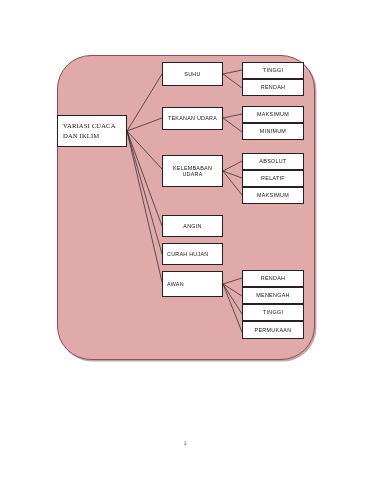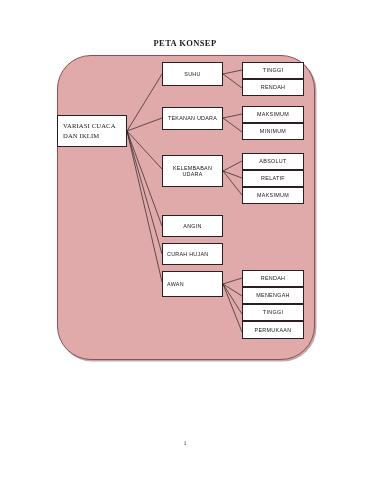--- a/index.html
+++ b/index.html
@@ -119,21 +119,20 @@
     font-family: "Liberation Serif", serif;
     font-size: 6px;
     color: #3a3a3a;
   }
 </style>
 </head>
 <body>
 
 <div id="page">
 
-  <div id="doc-title">PETA KONSEP</div>
 
   <div id="canvas-backdrop"></div>
 
   <svg id="connectors" viewBox="0 0 370 480" width="370" height="480">
 
     <line x1="127" y1="131" x2="162" y2="74"></line>
     <line x1="127" y1="131" x2="162" y2="118"></line>
     <line x1="127" y1="131" x2="162" y2="169"></line>
     <line x1="127" y1="131" x2="162" y2="226"></line>
     <line x1="127" y1="131" x2="162" y2="254"></line>

